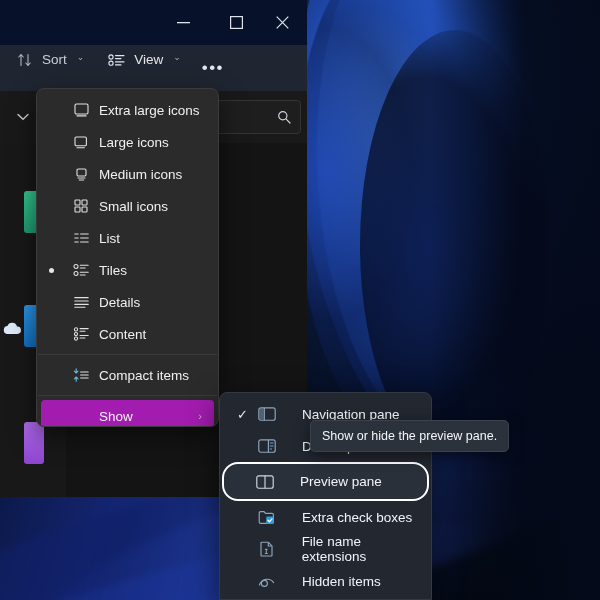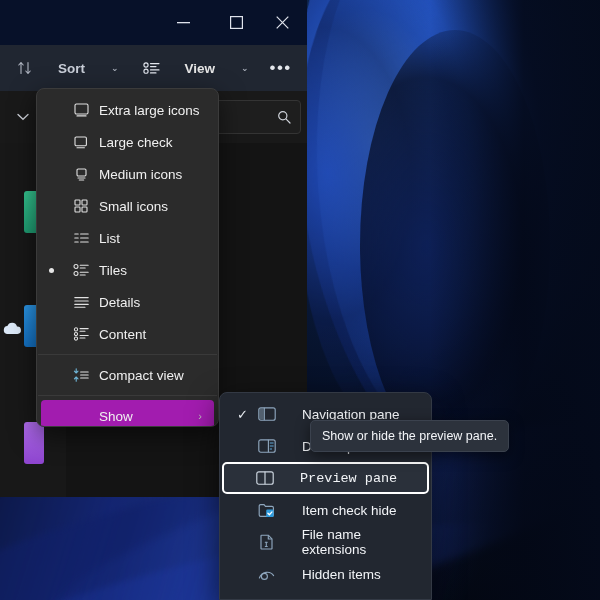--- a/index.html
+++ b/index.html
@@ -48,22 +48,22 @@
   #window{position:absolute;left:0;top:0;width:307px;height:497px;
     background:#191919;border-bottom-right-radius:8px;overflow:hidden;}
   .titlebar{height:45px;background:#071129;position:relative;}
   .winctl{position:absolute;top:0;height:45px;width:46px;
     display:flex;align-items:center;justify-content:center;color:#e8eaf0;}
   .winctl svg{display:block;}
   #btn-min{left:160px;} #btn-max{left:213px;} #btn-close{left:259px;}
 
   .toolbar{height:46px;background:#202631;display:flex;align-items:center;
     padding:0 8px;gap:6px;position:relative;}
-  .tb-item{display:flex;align-items:center;gap:25px;height:32px;padding:0 9px;
-    border-radius:4px;color:#c9ced8;font-size:13.5px;white-space:nowrap;font-weight:bold;}
+  .tb-item{display:flex;align-items:flex-start;gap:9px;height:32px;padding:0 9px;
+    border-radius:4px;color:#c9ced8;font-size:13.5px;white-space:nowrap;}
   .tb-item .chev{font-size:9px;color:#aab0bb;margin-left:1px;}
   .tb-dots{display:flex;align-items:center;justify-content:center;height:32px;
     width:34px;border-radius:4px;color:#e4e7ec;font-size:17px;letter-spacing:1.5px;}
 
   .addrbar{height:52px;background:#191919;display:flex;align-items:center;
     padding:0 6px;gap:6px;position:relative;}
   .addr-chip{flex:0 0 auto;width:34px;height:32px;display:flex;align-items:center;
     justify-content:center;color:#cfd3da;}
   .addr-box{flex:1 1 auto;height:32px;background:#1e1e1e;border:1px solid #343434;
     border-radius:4px;}
@@ -98,22 +98,22 @@
   #show-menu{position:absolute;left:219px;top:392px;width:213px;height:208px;
     background:#222730;border:1px solid #333944;border-top-left-radius:8px;
     border-top-right-radius:8px;box-shadow:0 10px 30px rgba(0,0,0,.6);
     padding:5px 0 0 0;box-sizing:border-box;overflow:hidden;}
   .si{height:32px;display:flex;align-items:center;position:relative;
     color:#f2f4f7;font-size:13.5px;margin:0 4px;border-radius:4px;}
   .si .check{position:absolute;left:13px;color:#e9ecf1;font-size:13px;}
   .si .si-ico{width:22px;display:flex;align-items:center;justify-content:center;
     margin-left:32px;color:#8ea6bd;}
   .si .si-label{margin-left:24px;}
-  .si.focus{border:2px solid #ffffff;border-radius:5px;height:32px;
-    box-sizing:border-box;background:#2a303a;margin:0 2px;font-family:Liberation Mono, monospace;}
+  .si.focus{border:2px solid #ffffff;border-radius:16px;height:39px;
+    box-sizing:border-box;background:#2a303a;margin:0 2px;}
   .si.focus .si-ico{margin-left:30px;}
 
   
   #tooltip{position:absolute;left:310px;top:420px;height:30px;
     background:#2c323c;border:1px solid #3b424e;border-radius:5px;
     display:flex;align-items:center;padding:0 11px;color:#f3f5f8;
     font-size:12.5px;white-space:nowrap;box-shadow:0 4px 14px rgba(0,0,0,.5);}
 </style>
 </head>
 <body>
@@ -214,21 +214,21 @@
     <span class="mi-label">Extra large icons</span>
   </div>
 
   <div class="mi">
     <span class="mi-ico">
       <svg width="14" height="13" viewBox="0 0 14 13">
           <rect x="1" y="1" width="11.4" height="8.8" rx="1.3" fill="none" stroke="#e2e2e2" stroke-width="1.1"></rect>
           <path d="M3 11.7 H10.4" stroke="#e2e2e2" stroke-width="1.1" stroke-linecap="round"></path>
         </svg>
     </span>
-    <span class="mi-label">Large check</span>
+    <span class="mi-label">Large icons</span>
   </div>
 
   <div class="mi">
     <span class="mi-ico">
       <svg width="13" height="13" viewBox="0 0 13 13">
           <rect x="2" y="1" width="9" height="7" rx="1.2" fill="none" stroke="#e2e2e2" stroke-width="1.1"></rect>
           <path d="M3 10 H10 M4.3 12 H8.7" stroke="#e2e2e2" stroke-width="1.1" stroke-linecap="round"></path>
         </svg>
     </span>
     <span class="mi-label">Medium icons</span>
@@ -291,21 +291,21 @@
   <div class="menu-sep"></div>
 
   <div class="mi">
     <span class="mi-ico">
       <svg width="16" height="14" viewBox="0 0 16 14">
         <path d="M3.2 0.8 V5 M3.2 5 L1.4 3.2 M3.2 5 L5 3.2" stroke="#6fb6d8" stroke-width="1.1" fill="none" stroke-linecap="round"></path>
         <path d="M3.2 13.2 V9 M3.2 9 L1.4 10.8 M3.2 9 L5 10.8" stroke="#6fb6d8" stroke-width="1.1" fill="none" stroke-linecap="round"></path>
         <path d="M7.6 4 H15.2 M7.6 7 H15.2 M7.6 10 H15.2" stroke="#e2e2e2" stroke-width="1.05" stroke-linecap="round"></path>
       </svg>
     </span>
-    <span class="mi-label">Compact view</span>
+    <span class="mi-label">Compact items</span>
   </div>
 
   <div class="menu-sep"></div>
 
   <div class="mi hl">
     <span class="mi-ico"></span>
     <span class="mi-label">Show</span>
     <span class="submark">›</span>
   </div>
 </div>
@@ -346,21 +346,21 @@
   </div>
 
   <div class="si">
     <span class="si-ico">
       <svg width="18" height="15" viewBox="0 0 18 15">
         <path d="M1.2 3 a1.4 1.4 0 0 1 1.4 -1.4 H6 l1.5 1.8 H14 a1.4 1.4 0 0 1 1.4 1.4 V12 a1.4 1.4 0 0 1 -1.4 1.4 H2.6 A1.4 1.4 0 0 1 1.2 12 z" fill="none" stroke="#8ea6bd" stroke-width="1.15"></path>
         <rect x="8.2" y="6.6" width="7.4" height="7.4" rx="1.3" fill="#2e9bdd"></rect>
         <path d="M9.9 10.2 L11.4 11.7 L14 8.9" stroke="#ffffff" stroke-width="1.3" fill="none" stroke-linecap="round" stroke-linejoin="round"></path>
       </svg>
     </span>
-    <span class="si-label">Item check hide</span>
+    <span class="si-label">Extra check boxes</span>
   </div>
 
   <div class="si">
     <span class="si-ico">
       <svg width="16" height="16" viewBox="0 0 16 16">
         <path d="M2.6 1.2 H9.4 L13 4.9 V14.4 a0.6 0.6 0 0 1 -0.6 0.6 H2.6 a0.6 0.6 0 0 1 -0.6 -0.6 V1.8 a0.6 0.6 0 0 1 0.6 -0.6 z" fill="none" stroke="#8ea6bd" stroke-width="1.15"></path>
         <path d="M9.3 1.4 V5 H12.9" fill="none" stroke="#8ea6bd" stroke-width="1.15"></path>
         <path d="M6.3 8.2 H8.3 M7.3 8.2 V12.4 M6.3 12.4 H8.3" stroke="#8ea6bd" stroke-width="1.05" stroke-linecap="round"></path>
       </svg>
     </span>

